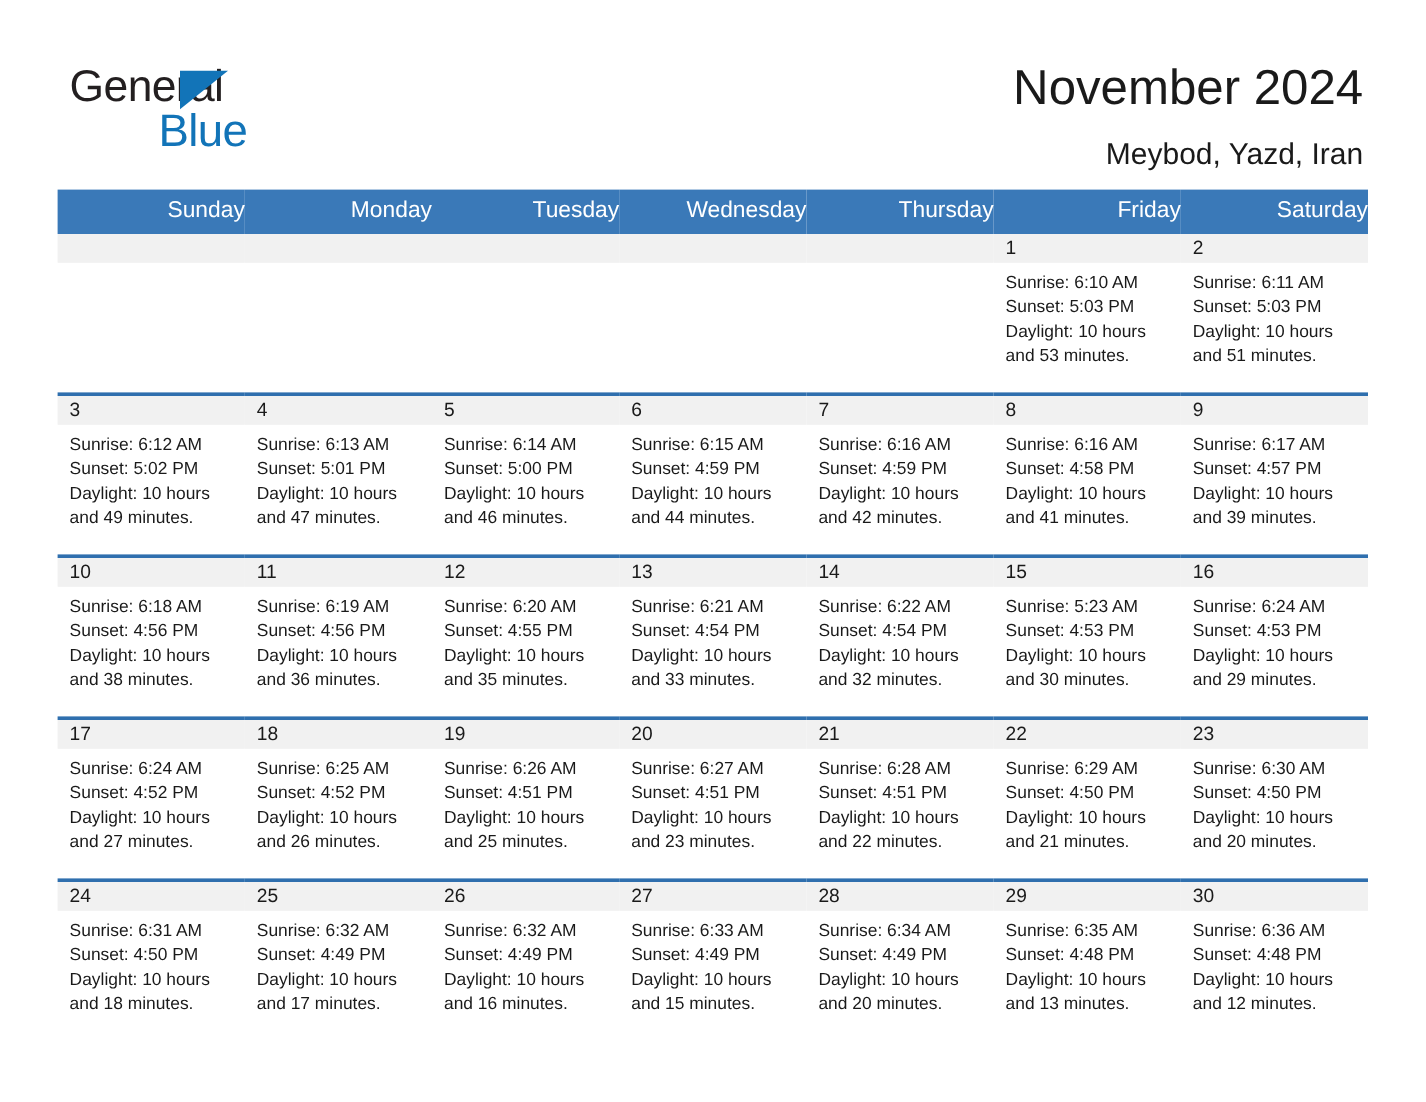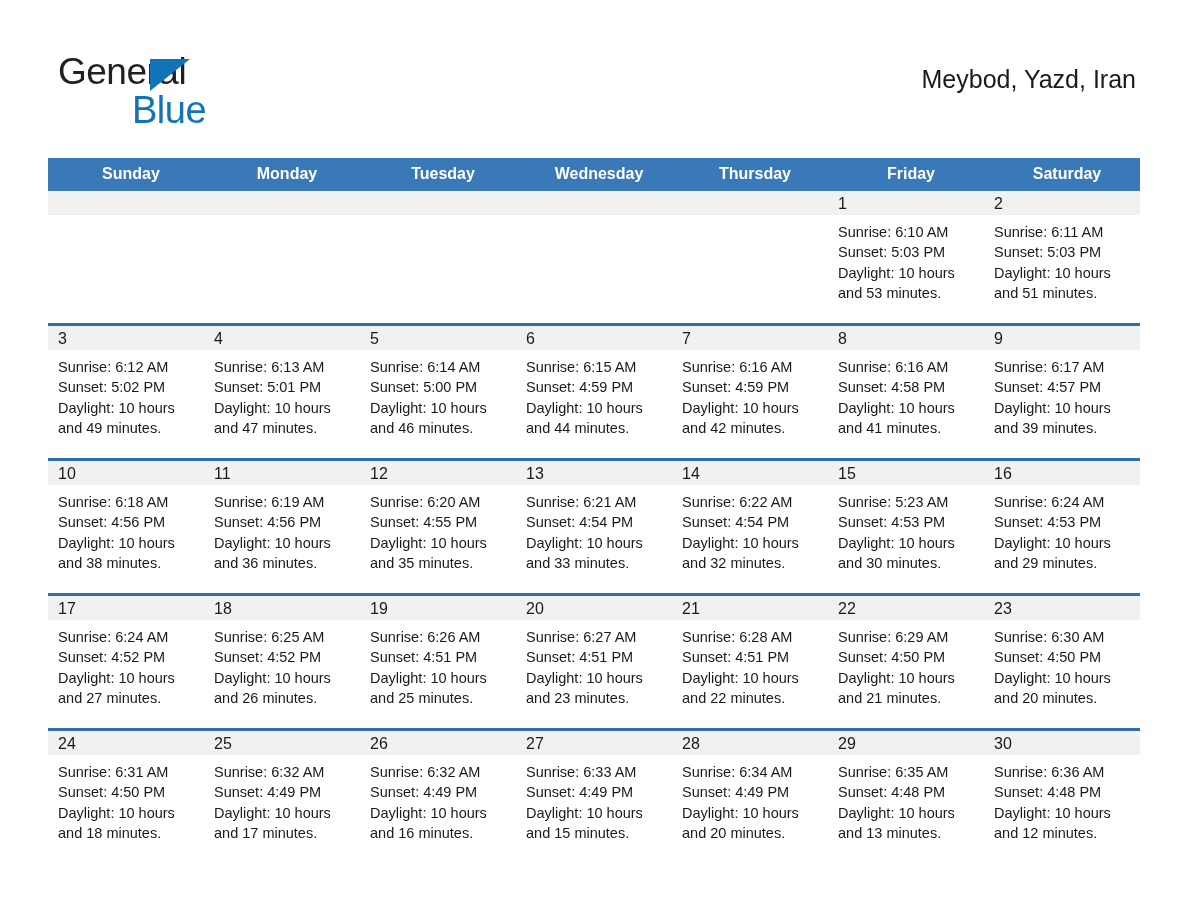--- a/index.html
+++ b/index.html
@@ -100,23 +100,23 @@
   table.cal {
     border-collapse: collapse;
     table-layout: fixed;
     width: 1092px;
   }
   table.cal col { width: 156px; }
 
   thead th {
     background: #3a79b8;
     color: #ffffff;
-    font-size: 16px;
-    font-weight: bold;
-    text-align: center;
+    font-size: 19px;
+    font-weight: normal;
+    text-align: right;
     padding: 7px 0 8px 10px;
     height: 16px;
     vertical-align: middle;
   }
 
   tbody tr.week > td {
     border-top: 3px solid #2f6fae;
     padding: 0;
     vertical-align: top;
     height: 132px;
@@ -161,20 +161,21 @@
 
   <div class="topbar">
 
     <div class="logo">
       <span class="logo-general">General</span>
       <span class="logo-tri"></span>
       <span class="logo-blue">Blue</span>
     </div>
 
     <div class="title-block">
+      <div class="cal-title">November 2024</div>
       <div class="cal-subtitle">Meybod, Yazd, Iran</div>
     </div>
 
   </div>
 
   <div class="calendar">
     <table class="cal">
       <colgroup>
         <col>
           <col>

